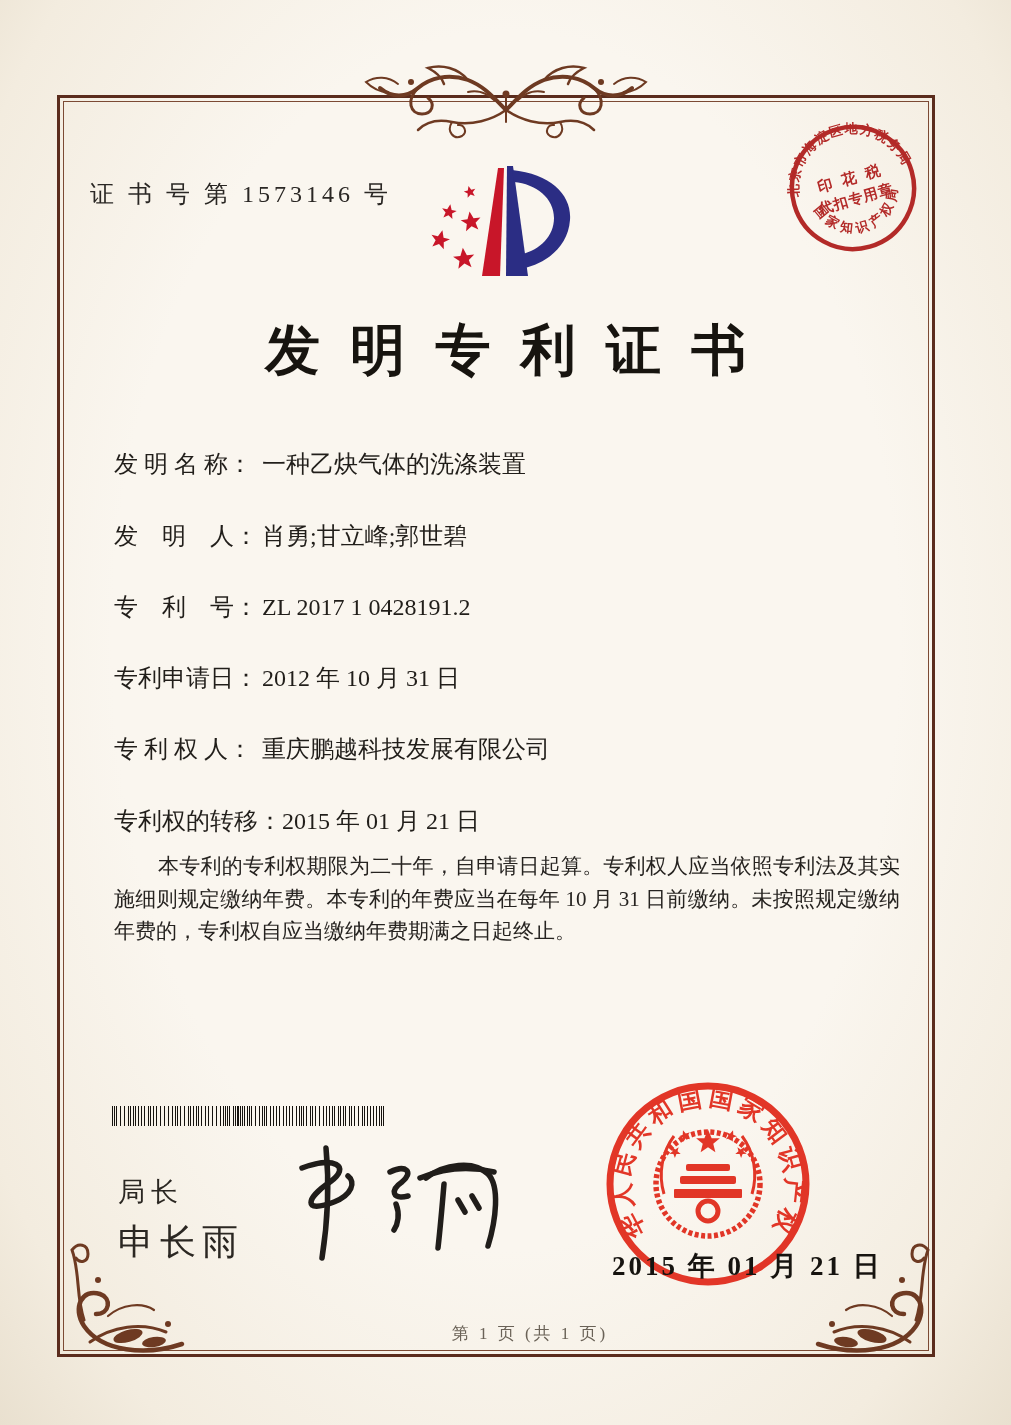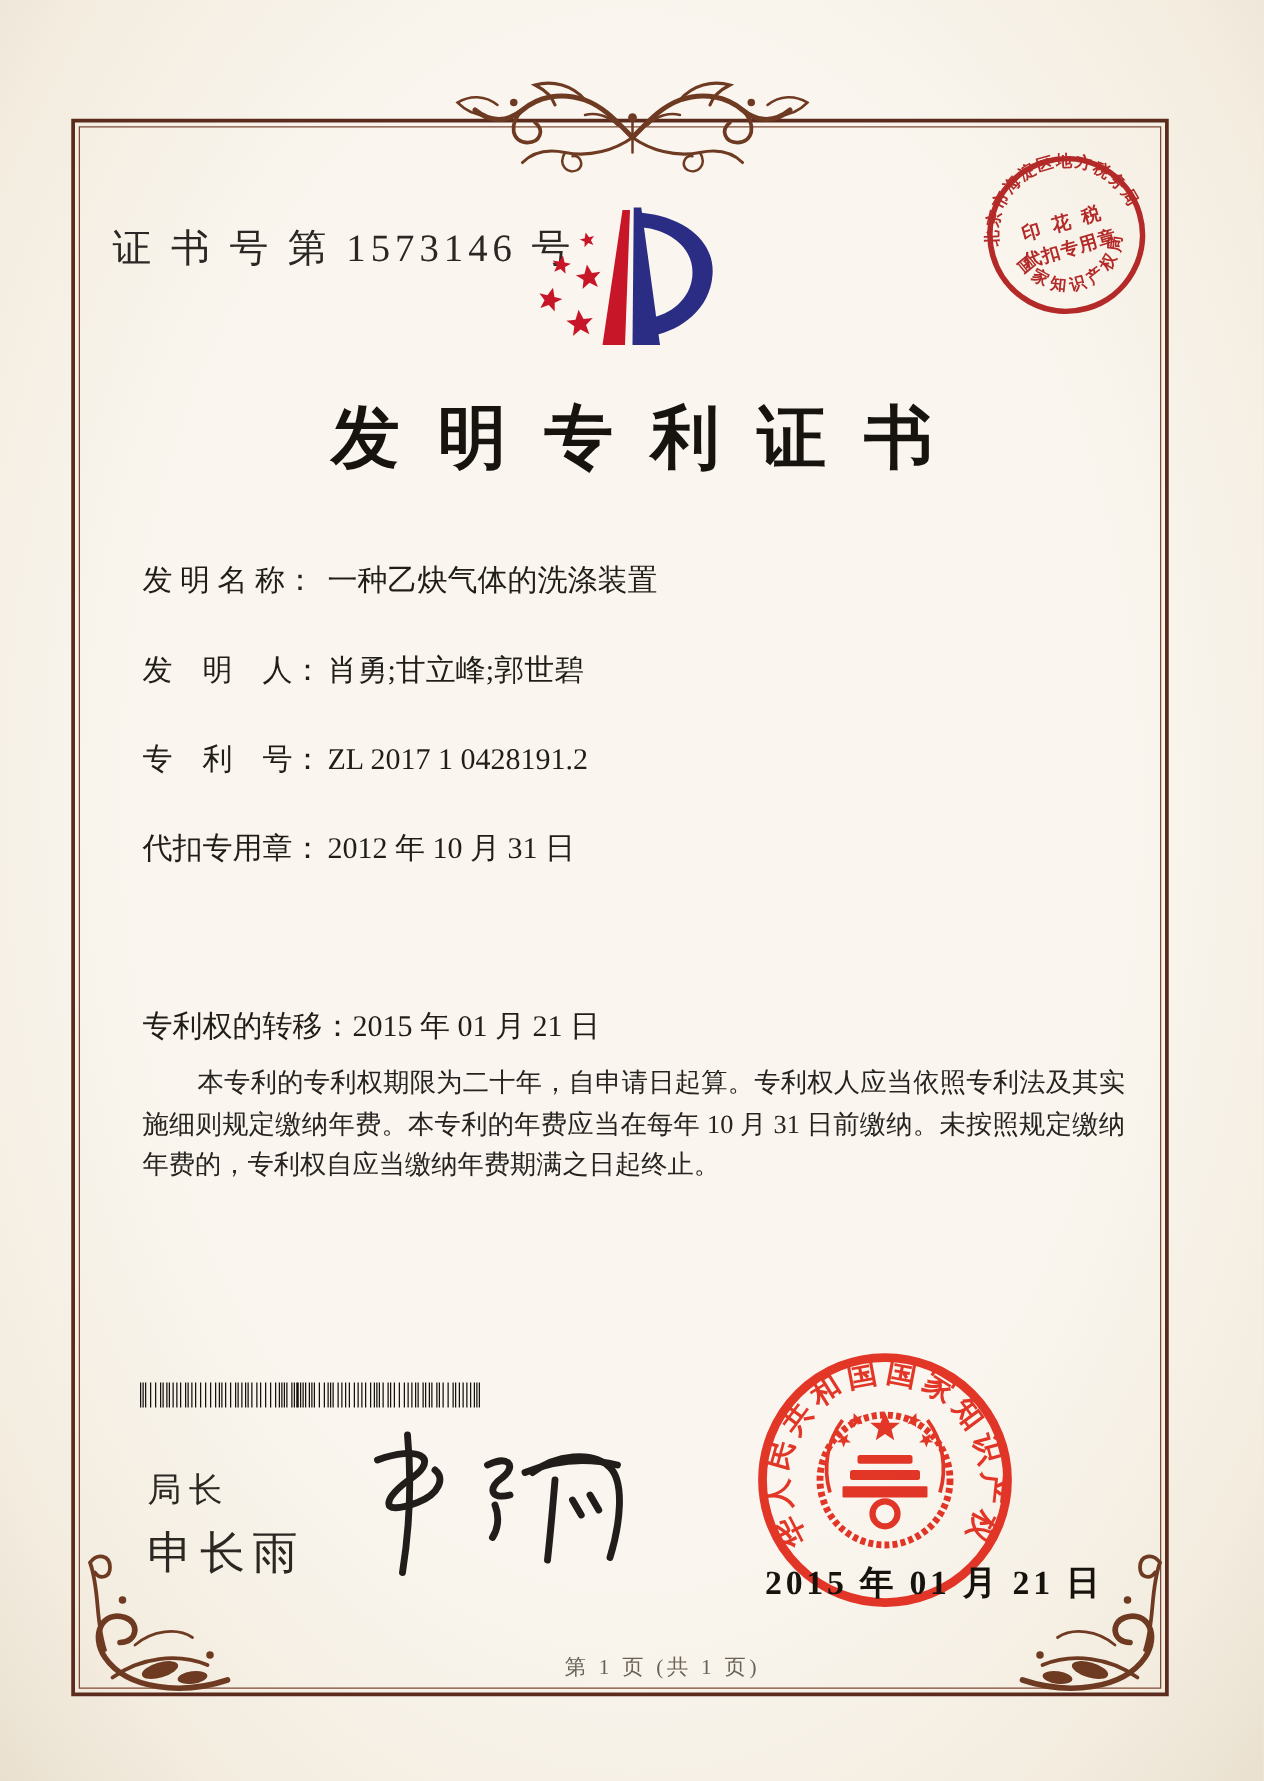--- a/index.html
+++ b/index.html
@@ -23,21 +23,21 @@
   .frame-inner{
     position:absolute;inset:3px;border:1px solid #7c4a34;
   }
   svg{position:absolute;overflow:visible;}
   .ornament-top{left:358px;top:48px;}
   .ornament-bl{left:50px;top:1220px;}
   .ornament-br{left:802px;top:1220px;transform:scaleX(-1);}
   
   .cert-no{
     position:absolute;left:90px;top:178px;
-    font-size:31px;letter-spacing:4px;color:#2a2724;
+    font-size:24px;letter-spacing:4px;color:#2a2724;
   }
   .sipo-logo{left:420px;top:156px;}
   .tax-stamp{left:783px;top:118px;transform:rotate(-16deg);}
   .cert-title{
     position:absolute;left:0;top:314px;width:1011px;
     text-align:center;font-size:55px;font-weight:bold;
     letter-spacing:0.55em;text-indent:0.55em;color:#17140f;
   }
   
   .field{
@@ -161,21 +161,22 @@
     </text>
     <text x="70" y="65" text-anchor="middle" font-size="15" font-weight="bold" fill="#b32a28" letter-spacing="3">印 花 税</text>
     <text x="70" y="86" text-anchor="middle" font-size="14.5" font-weight="bold" fill="#b32a28" letter-spacing="1">代扣专用章</text>
   </svg>
 
   <div class="cert-title">发明专利证书</div>
 
   <div class="field f0"><span class="lbl">发 明 名 称：</span><span class="val">一种乙炔气体的洗涤装置</span></div>
   <div class="field f1"><span class="lbl">发　明　人：</span><span class="val">肖勇;甘立峰;郭世碧</span></div>
   <div class="field f2"><span class="lbl">专　利　号：</span><span class="val">ZL 2017 1 0428191.2</span></div>
-  <div class="field f3"><span class="lbl">代扣专用章：</span><span class="val">2012 年 10 月 31 日</span></div>
+  <div class="field f3"><span class="lbl">专利申请日：</span><span class="val">2012 年 10 月 31 日</span></div>
+  <div class="field f4"><span class="lbl">专 利 权 人：</span><span class="val">重庆鹏越科技发展有限公司</span></div>
   <div class="field f5"><span class="lbl">专利权的转移：</span><span class="val">2015 年 01 月 21 日</span></div>
 
   <div class="body-text">
     <p>本专利的专利权期限为二十年，自申请日起算。专利权人应当依照专利法及其实施细则规定缴纳年费。本专利的年费应当在每年 10 月 31 日前缴纳。未按照规定缴纳年费的，专利权自应当缴纳年费期满之日起终止。</p>
   </div>
 
   <svg class="barcode" width="278" height="20" viewBox="0 0 278 20" id="barcode-svg">
       <rect x="0" y="0" width="1" height="20" fill="#15120e"></rect>
       <rect x="2" y="0" width="1" height="20" fill="#15120e"></rect>
       <rect x="4" y="0" width="1" height="20" fill="#15120e"></rect>

